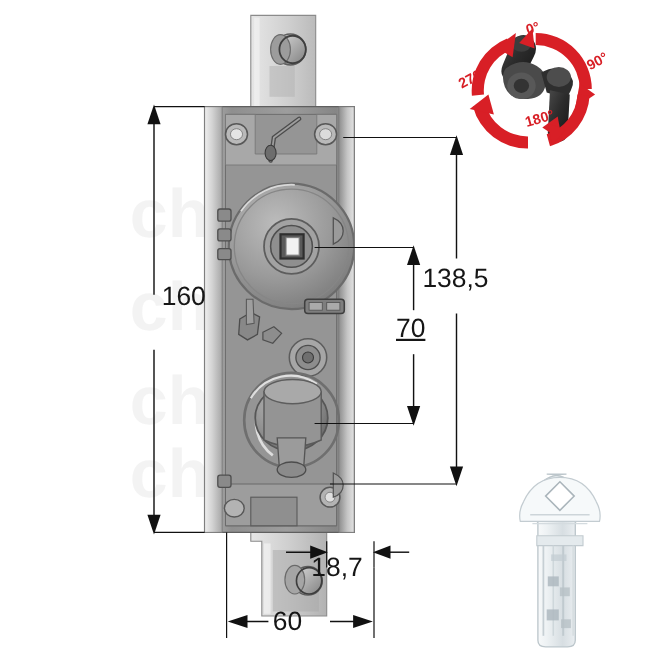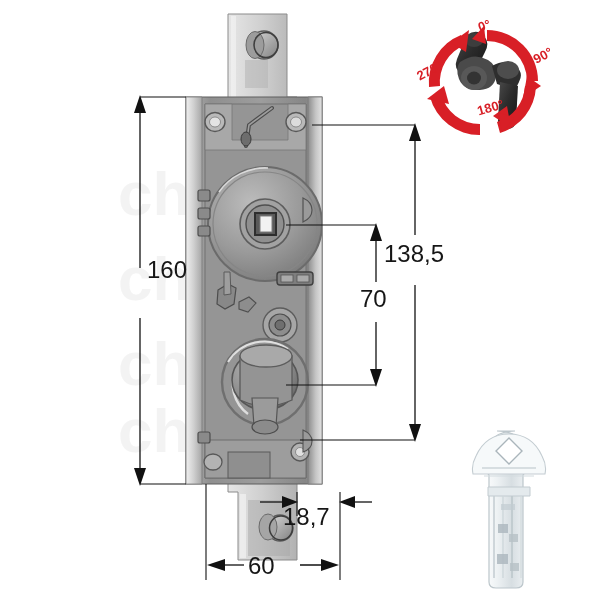--- a/index.html
+++ b/index.html
@@ -14,21 +14,21 @@
   .dim-text{
     position:absolute;
     font-family:"Liberation Sans", sans-serif;
     font-size:24px;
     color:#161616;
     white-space:nowrap;
     letter-spacing:0px;
   }
   #t-160{left:108px;top:256px;margin-left:39px;}
   #t-1385{left:384px;top:240px;}
-  #t-70{left:360px;top:285px;}
+  #t-70{left:360px;top:285px;text-decoration:underline;}
   #t-208{left:283px;top:503px;}
   #t-60{left:248px;top:552px;}
   .ang{
     position:absolute;
     font-family:"Liberation Sans", sans-serif;
     font-weight:bold;
     color:#d81f26;
     font-size:13px;
     white-space:nowrap;
   }

